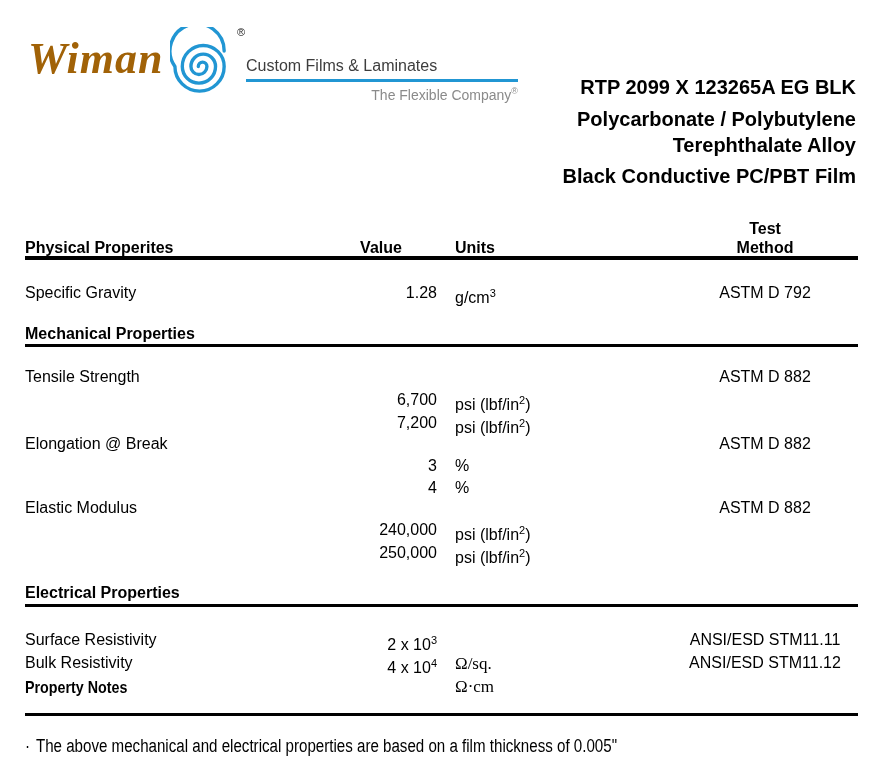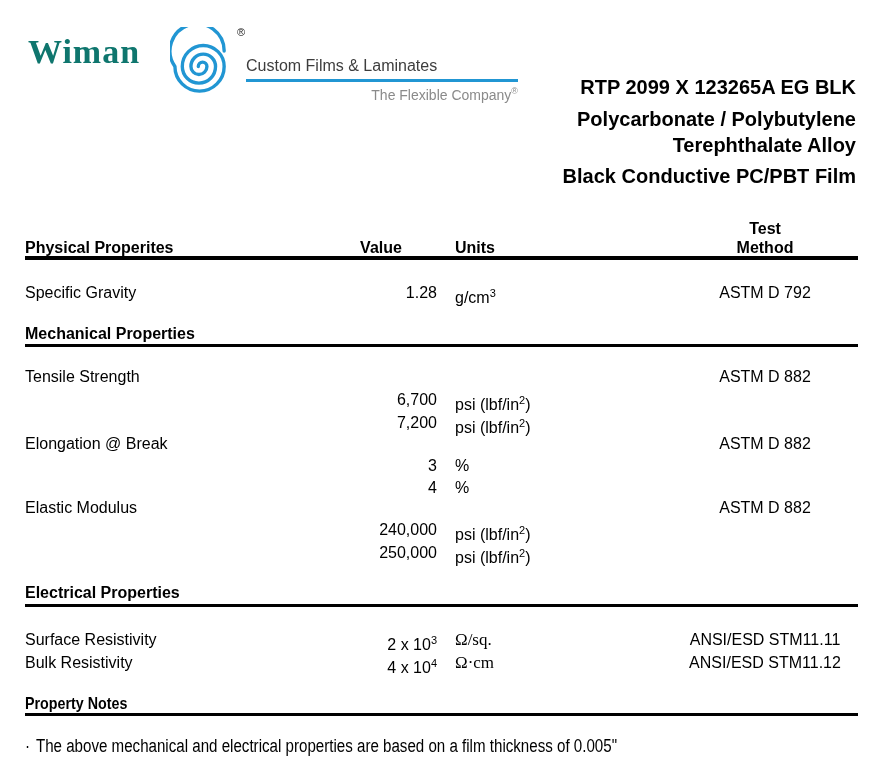--- a/index.html
+++ b/index.html
@@ -2,21 +2,21 @@
 <html style="--brand-blue: #2196d3;"><head>
 <meta charset="utf-8">
 <style>
   :root { --brand-blue: #2196d3; }
   * { margin:0; padding:0; box-sizing:border-box; }
   body { background:#ffffff; font-family:"Liberation Sans", sans-serif; }
   #page { position:relative; width:889px; height:777px; background:#ffffff; overflow:hidden; }
 
   
   .wiman-name { position:absolute; left:28px; top:33px; font-family:"Liberation Serif", serif;
-                font-weight:600; font-size:34px; letter-spacing:1px; color:#0f766e; white-space:nowrap; }
+                font-weight:600; font-size:44px; letter-spacing:1px; color:#a16207; white-space:nowrap;font-style:italic; }
   .spiral-wrap { position:absolute; left:170px; top:27px; width:64px; height:74px; color:var(--brand-blue); }
   .reg-spiral { position:absolute; left:237px; top:26px; font-size:11px; color:#222; }
   .tagline-wrap { position:absolute; left:246px; top:57px; width:272px; }
   .tagline { font-size:16px; color:#3d3d3d; white-space:nowrap; padding-bottom:4px;
              border-bottom:3px solid var(--brand-blue); }
   .slogan { font-size:14px; color:#8a8a8a; text-align:right; margin-top:4px; white-space:nowrap; }
   .slogan sup { font-size:9px; }
 
   
   .tb { position:absolute; right:33px; text-align:right; font-weight:bold; font-size:20px;
@@ -33,21 +33,21 @@
   .cp { position:absolute; left:0; white-space:nowrap; }
   .cv { position:absolute; left:280px; width:132px; text-align:right; white-space:nowrap; }
   .cu { position:absolute; left:430px; white-space:nowrap; }
   .cm { position:absolute; left:640px; width:200px; text-align:center; white-space:nowrap; }
   .hdr { font-weight:bold; }
   .hdr .cv { left:300px; width:112px; text-align:center; }
   .rule { position:absolute; left:25px; width:833px; background:#000; }
   .rule.thick { height:4px; }
   .rule.sect  { height:3px; }
   sup.s { font-size:11px; }
-  .serif-unit { font-family:"Liberation Serif", serif; font-size:17px; }
+  .serif-unit { font-family:"Liberation Serif", serif; font-size:17px;margin-top:24px; }
   .cond { display:inline-block; transform:scaleX(0.84); transform-origin:0 50%; white-space:nowrap; }
   .notes-title { font-weight:bold; font-size:17px; }
   .note-line { font-size:18px; }
   .note-line .bullet { margin-right:7px; }
 </style>
 </head>
 <body>
 
 <div id="page">
 
@@ -137,21 +137,21 @@
     <span class="cu serif-unit">Ω/sq.</span>
     <span class="cm">ANSI/ESD STM11.11</span>
   </div>
   <div class="trow" style="top:653px;">
     <span class="cp">Bulk Resistivity</span>
     <span class="cv"><span>4 x 10</span><sup class="s">4</sup></span>
     <span class="cu serif-unit">Ω·cm</span>
     <span class="cm">ANSI/ESD STM11.12</span>
   </div>
 
-  <div class="trow" style="top:694px;">
+  <div class="trow" style="top:678px;">
     <span class="cp notes-title"><span class="cond">Property Notes</span></span>
   </div>
   <div class="rule sect" style="top:713px;"></div>
 
   <div class="trow note-line" style="top:736px;">
     <span class="cp"><span class="cond"><span class="bullet">·</span><span>The above mechanical and electrical properties are based on a film thickness of 0.005"</span></span></span>
   </div>
 
 </div>
 

